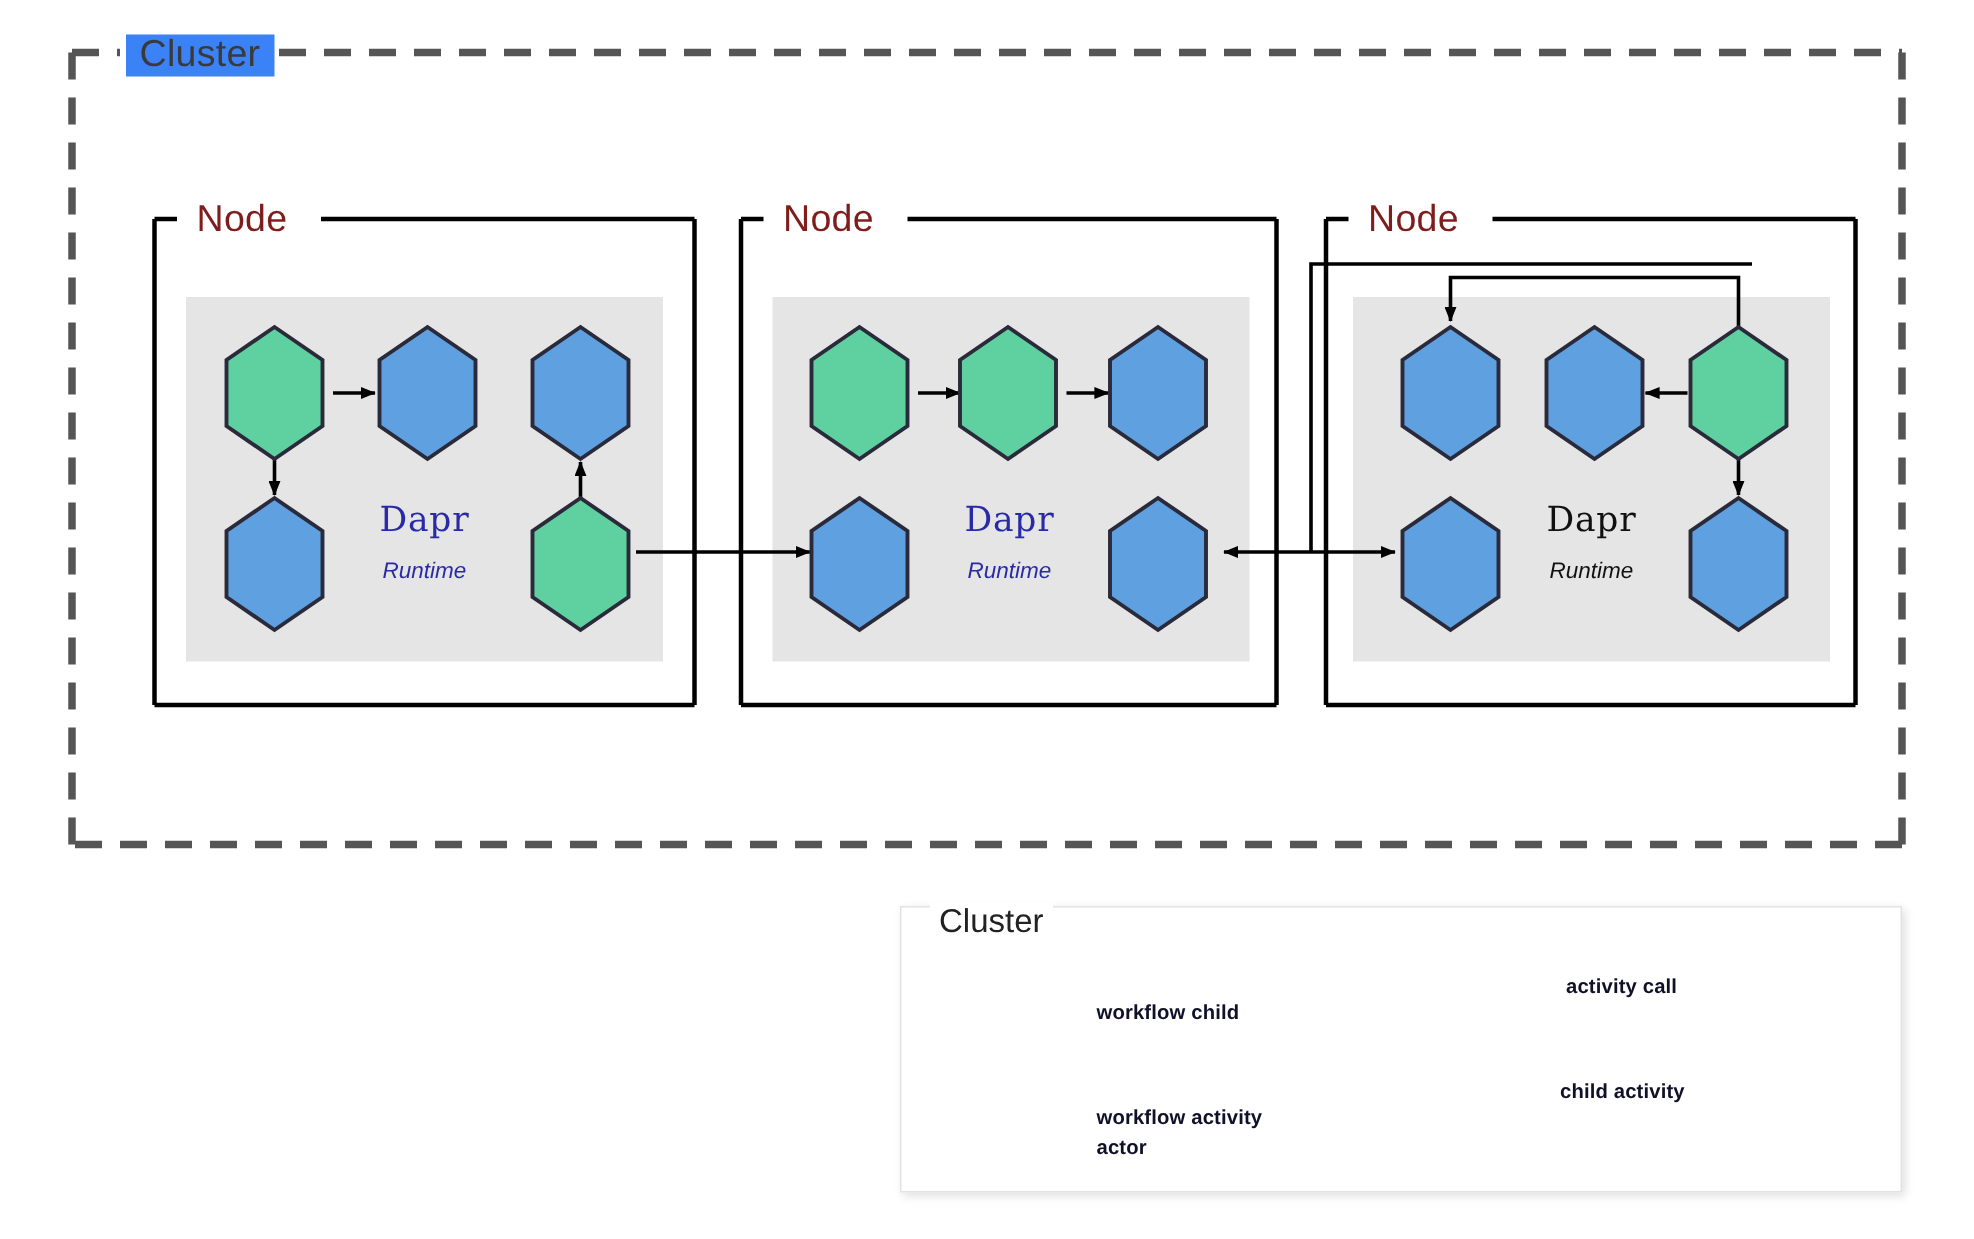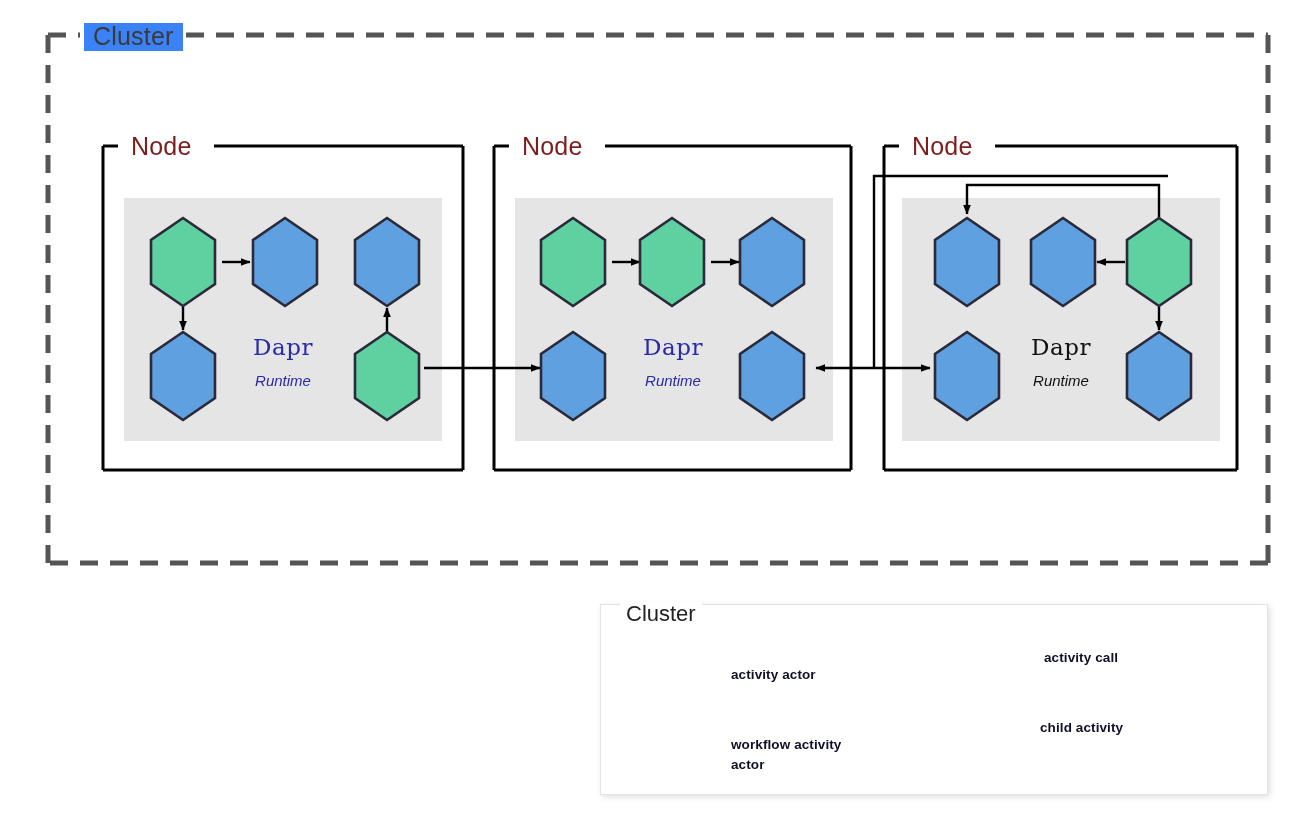--- a/index.html
+++ b/index.html
@@ -254,21 +254,21 @@
     <span class="dapr-title">Dapr</span>
     <span class="dapr-sub">Runtime</span>
   </div>
   <div class="dapr-caption dapr-black" style="left:991px; top:336px;">
     <span class="dapr-title">Dapr</span>
     <span class="dapr-sub">Runtime</span>
   </div>
 
   <div class="legend-title">Cluster</div>
 
-  <div class="legend-text" style="left:731px; top:665px;">activity actor</div>
+  <div class="legend-text" style="left:731px; top:665px;">workflow child</div>
 
   <div class="legend-text" style="left:731px; top:735px;">
     <div>workflow activity</div>
     <div>actor</div>
   </div>
 
   <div class="legend-edge-label" style="left:1044px; top:650px;">activity call</div>
 
   <div class="legend-edge-label" style="left:1040px; top:720px;">child activity</div>
 

